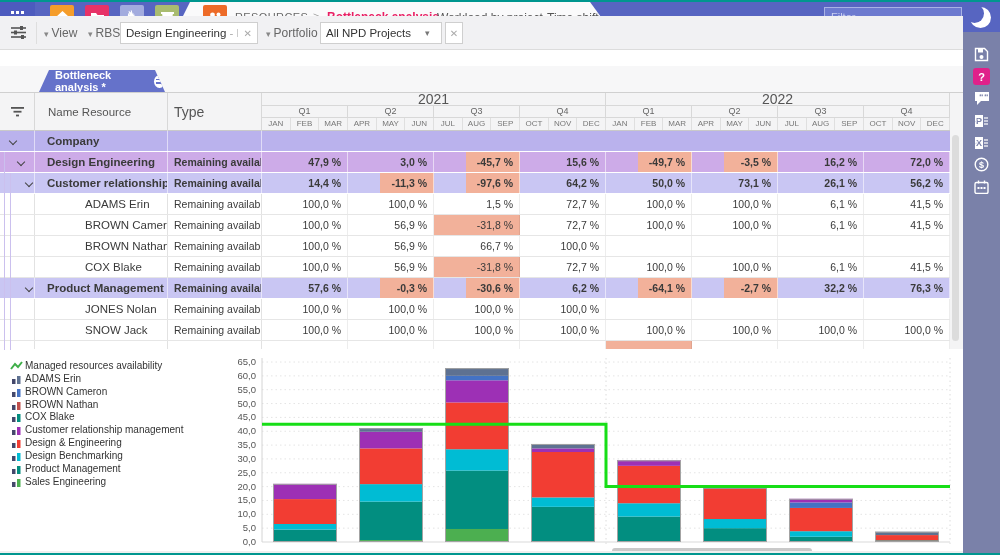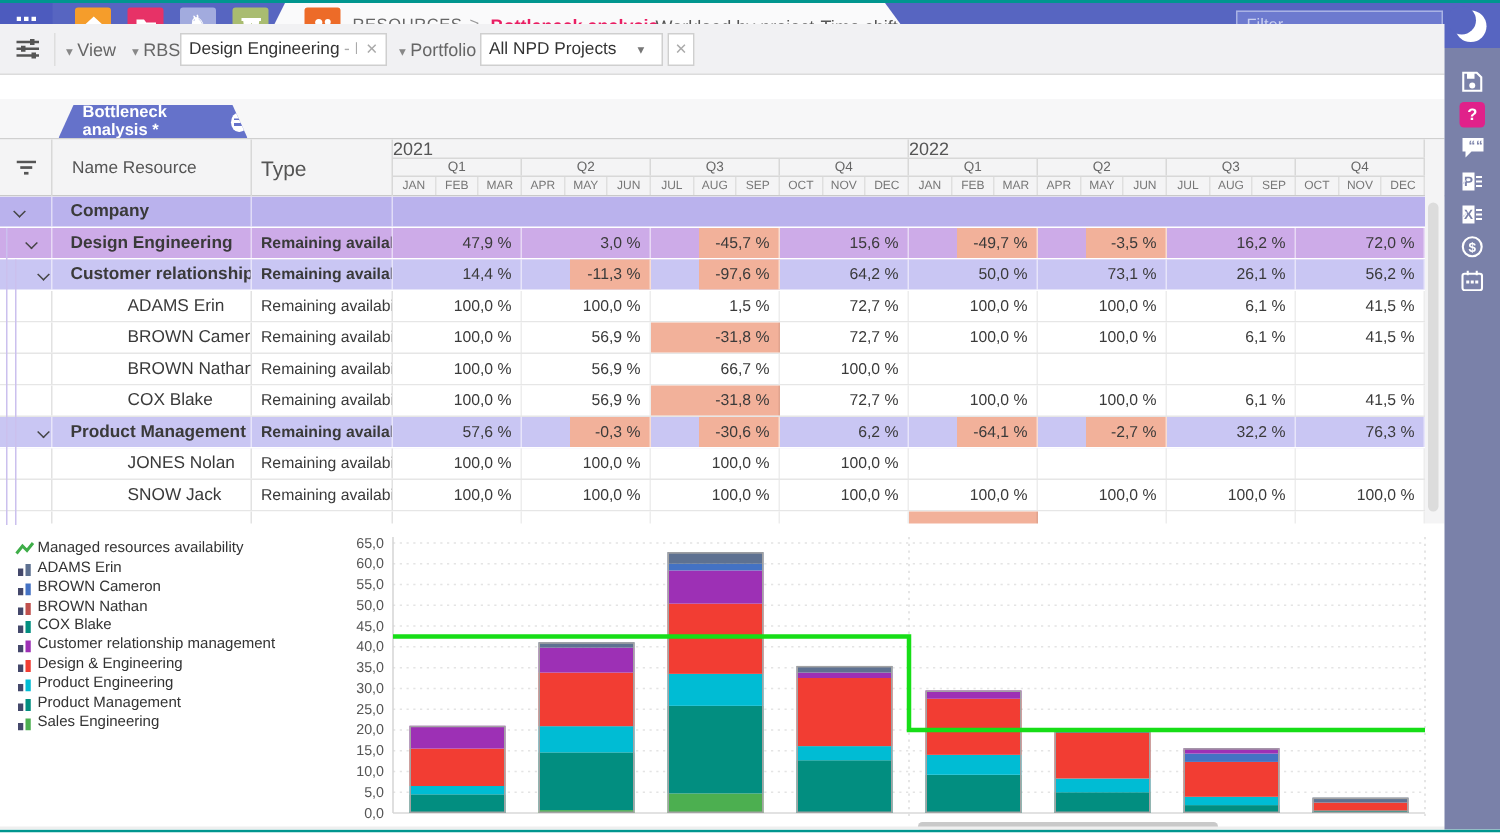--- a/index.html
+++ b/index.html
@@ -48,21 +48,21 @@
   .viewtab .menu-circ i{display:block;width:7px;height:1.5px;background:#6572CA;}
 
   
   .table{position:absolute;left:0;top:90px;width:963px;height:257px;background:#fff;border-top:1px solid #D0D0D0;font-size:11px;}
   .thead{position:absolute;left:0;top:0;width:963px;height:38px;background:#F4F4F5;border-bottom:1px solid #C9C9C9;}
   .th-gutter{position:absolute;left:0;top:0;width:35px;height:38px;border-right:1px solid #D8D8D8;display:flex;align-items:center;justify-content:center;}
   .th-name{position:absolute;left:35px;top:0;width:133px;height:38px;border-right:1px solid #D8D8D8;display:flex;align-items:center;padding-left:13px;color:#555;font-size:11.5px;}
   .th-type{position:absolute;left:168px;top:0;width:94px;height:38px;border-right:1px solid #D8D8D8;display:flex;align-items:center;padding-left:6px;color:#555;font-size:14px;}
   .th-time{position:absolute;left:262px;top:0;width:688px;height:38px;display:flex;flex-direction:column;}
   .yrow{display:flex;height:13px;border-bottom:1px solid #D8D8D8;}
-  .yrow div{flex:1;font-size:12px;color:#555;border-right:1px solid #D8D8D8;line-height:12px;}
+  .yrow div{flex:1;text-align:center;font-size:14px;color:#555;border-right:1px solid #D8D8D8;line-height:12px;}
   .qrow{display:flex;height:12px;border-bottom:1px solid #D8D8D8;}
   .qrow div{flex:1;text-align:center;font-size:9px;color:#666;border-right:1px solid #D8D8D8;line-height:11px;}
   .mrow{display:flex;height:12px;}
   .mrow div{flex:1;text-align:center;font-size:8px;color:#777;border-right:1px solid #DFDFDF;line-height:12px;overflow:hidden;}
   .tgap{position:absolute;left:950px;top:0;width:13px;height:257px;background:#F4F4F5;}
   .tbody{position:absolute;left:0;top:38px;width:950px;height:219px;overflow:hidden;background:#fff;}
   .trow{position:relative;display:flex;height:21px;border-bottom:1px solid #E6E6E6;background:#fff;}
   .trow .gut{width:35px;position:relative;border-right:1px solid #E2E2E2;flex:none;}
   .trow .nm{width:133px;border-right:1px solid #E2E2E2;flex:none;display:flex;align-items:center;font-size:11.5px;color:#3A3A3A;white-space:nowrap;overflow:hidden;}
   .trow .tp{width:94px;border-right:1px solid #E2E2E2;flex:none;display:flex;align-items:center;padding-left:6px;font-size:10.5px;color:#3A3A3A;white-space:nowrap;overflow:hidden;}
@@ -71,21 +71,21 @@
   .trow .cell.neg{background:#F2B19A;}
   .r-company{background:#BAB2ED;border-bottom:1px solid #fff;}
   .r-groupa{background:#CDABE8;border-bottom:1px solid #fff;}
   .r-groupb{background:#C9C6F3;border-bottom:1px solid #fff;}
   .r-company .cell,.r-groupa .cell,.r-groupb .cell{border-right:1px solid rgba(255,255,255,.55);}
   .r-company .gut,.r-company .nm,.r-company .tp,
   .r-groupa .gut,.r-groupa .nm,.r-groupa .tp,
   .r-groupb .gut,.r-groupb .nm,.r-groupb .tp{border-right-color:rgba(255,255,255,.55);}
   .r-company .nm,.r-groupa .nm,.r-groupb .nm{font-weight:bold;}
   .r-groupa .tp,.r-groupb .tp{font-weight:bold;}
-  .r-groupa .cell,.r-groupb .cell{font-weight:normal;margin-left:32px;}
+  .r-groupa .cell,.r-groupb .cell{font-weight:bold;margin-left:32px;}
   .r-partial{height:9px;border-bottom:none;}
   .chev{position:absolute;top:7px;width:6px;height:6px;border-right:1.5px solid #444;border-bottom:1.5px solid #444;transform:rotate(45deg);cursor:pointer;}
   .guide{position:absolute;width:1px;background:#CBC0EE;z-index:3;}
   .vscroll{position:absolute;left:952px;top:42px;width:7px;height:206px;background:#DCDCDC;border-radius:3.5px;cursor:pointer;}
 
   
   .chart{position:absolute;left:0;top:347px;width:963px;height:206px;background:#fff;}
   .legend{position:absolute;left:10px;top:9px;}
   .litem{display:flex;align-items:flex-end;height:12.9px;font-size:10px;color:#333;white-space:nowrap;}
   .litem .ic{width:13px;height:10px;position:relative;margin-right:2px;flex:none;}
@@ -481,21 +481,21 @@
               <rect x="2" y="5" width="3.5" height="5" fill="#44486B"></rect>
               <rect x="7" y="2" width="3.5" height="8" fill="#F23D33"></rect>
             </svg></span>
           <span>Design &amp; Engineering</span>
         </div>
         <div class="litem">
           <span class="ic"><svg width="13" height="10" viewBox="0 0 13 10">
               <rect x="2" y="5" width="3.5" height="5" fill="#44486B"></rect>
               <rect x="7" y="2" width="3.5" height="8" fill="#00BCD4"></rect>
             </svg></span>
-          <span>Product Engineering</span>
+          <span>Design Benchmarking</span>
         </div>
         <div class="litem">
           <span class="ic"><svg width="13" height="10" viewBox="0 0 13 10">
               <rect x="2" y="5" width="3.5" height="5" fill="#44486B"></rect>
               <rect x="7" y="2" width="3.5" height="8" fill="#028E80"></rect>
             </svg></span>
           <span>Product Management</span>
         </div>
         <div class="litem">
           <span class="ic"><svg width="13" height="10" viewBox="0 0 13 10">

